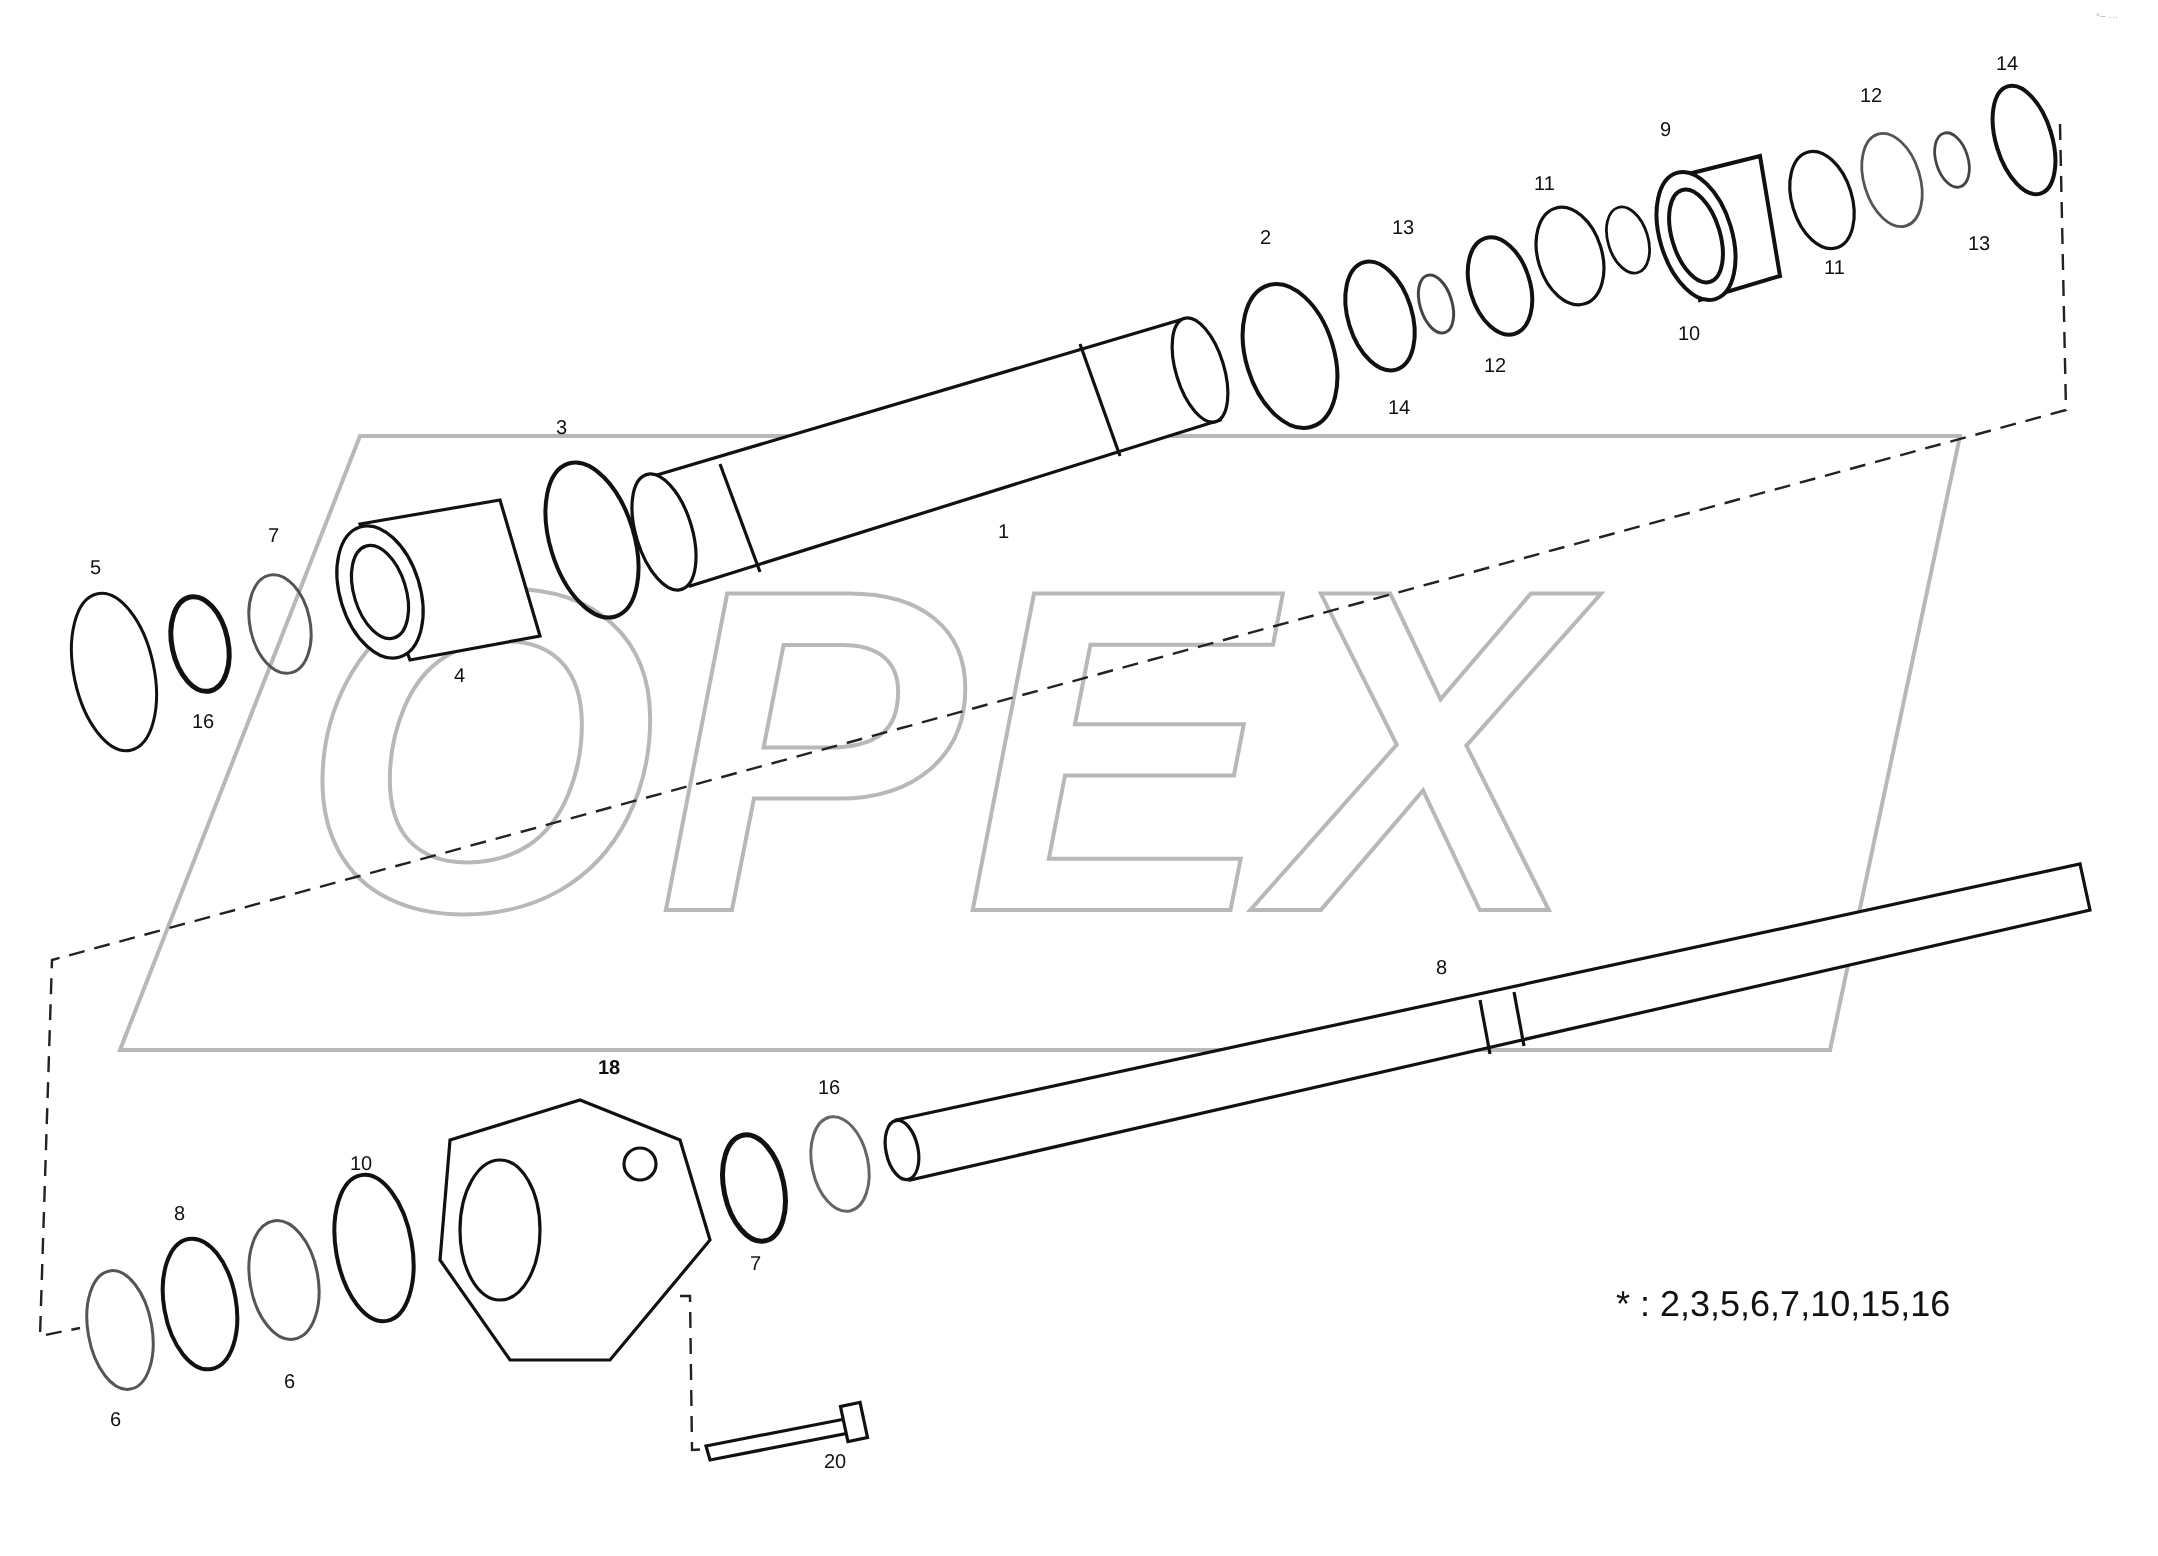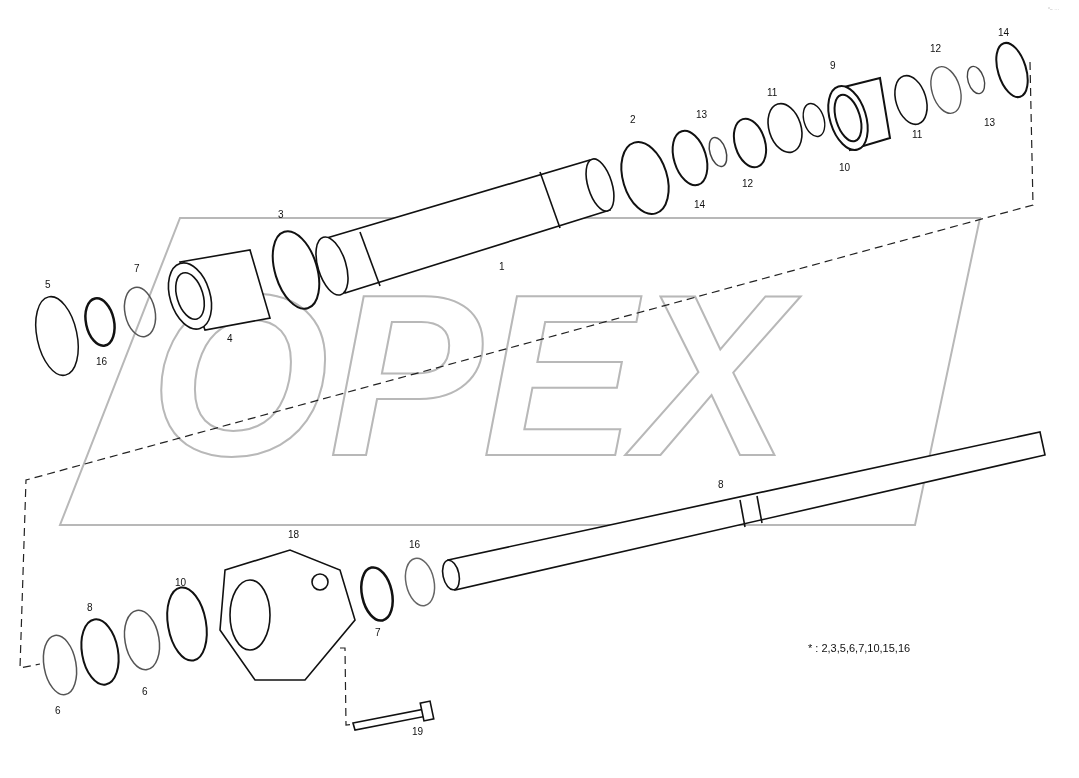--- a/index.html
+++ b/index.html
@@ -1,19 +1,19 @@
 <!DOCTYPE html>
 <html><head>
 <meta charset="utf-8">
 <style>
   html,body{margin:0;padding:0;background:#ffffff;}
   body{width:1079px;height:778px;overflow:hidden;position:relative;font-family:"Liberation Sans",sans-serif;}
   #canvas{position:absolute;left:0;top:0;width:1079px;height:778px;}
   .lbl{position:absolute;font-size:10px;color:#111;line-height:1;white-space:nowrap;}
-  .note{position:absolute;font-size:11px;color:#111;white-space:nowrap;}
+  .note{position:absolute;font-size:18px;color:#111;white-space:nowrap;}
   .corner{position:absolute;font-size:5px;color:#aaa;}
 </style>
 </head>
 <body>
 
 <svg id="canvas" width="1079" height="778" viewBox="0 0 1079 778" xmlns="http://www.w3.org/2000/svg">
 
   <g fill="none" stroke="#b8b8b8" stroke-width="2">
     <path d="M180 218 L980 218 L915 525 L60 525 Z"></path>
     <text x="150" y="455" font-family="Liberation Sans, sans-serif" font-size="230" font-style="italic" font-weight="bold" fill="none" stroke="#b8b8b8" stroke-width="2">OPEX</text>
@@ -98,23 +98,23 @@
 <div class="lbl" style="left:694px;top:200px;">14</div>
 <div class="lbl" style="left:742px;top:179px;">12</div>
 <div class="lbl" style="left:767px;top:88px;">11</div>
 <div class="lbl" style="left:839px;top:163px;">10</div>
 <div class="lbl" style="left:830px;top:61px;">9</div>
 <div class="lbl" style="left:912px;top:130px;">11</div>
 <div class="lbl" style="left:930px;top:44px;">12</div>
 <div class="lbl" style="left:984px;top:118px;">13</div>
 <div class="lbl" style="left:998px;top:28px;">14</div>
 <div class="lbl" style="left:718px;top:480px;">8</div>
-<div class="lbl" style="left:288px;top:530px;">18</div>
+<div class="lbl" style="left:299px;top:530px;font-weight:bold;">18</div>
 <div class="lbl" style="left:409px;top:540px;">16</div>
 <div class="lbl" style="left:375px;top:628px;">7</div>
 <div class="lbl" style="left:175px;top:578px;">10</div>
 <div class="lbl" style="left:87px;top:603px;">8</div>
 <div class="lbl" style="left:55px;top:706px;">6</div>
 <div class="lbl" style="left:142px;top:687px;">6</div>
-<div class="lbl" style="left:412px;top:727px;">19</div>
+<div class="lbl" style="left:412px;top:727px;">20</div>
 
 <div class="note" style="left:808px;top:642px;">* : 2,3,5,6,7,10,15,16</div>
 <div class="corner" style="left:1048px;top:6px;">°− ···</div>
 
 </body></html>

